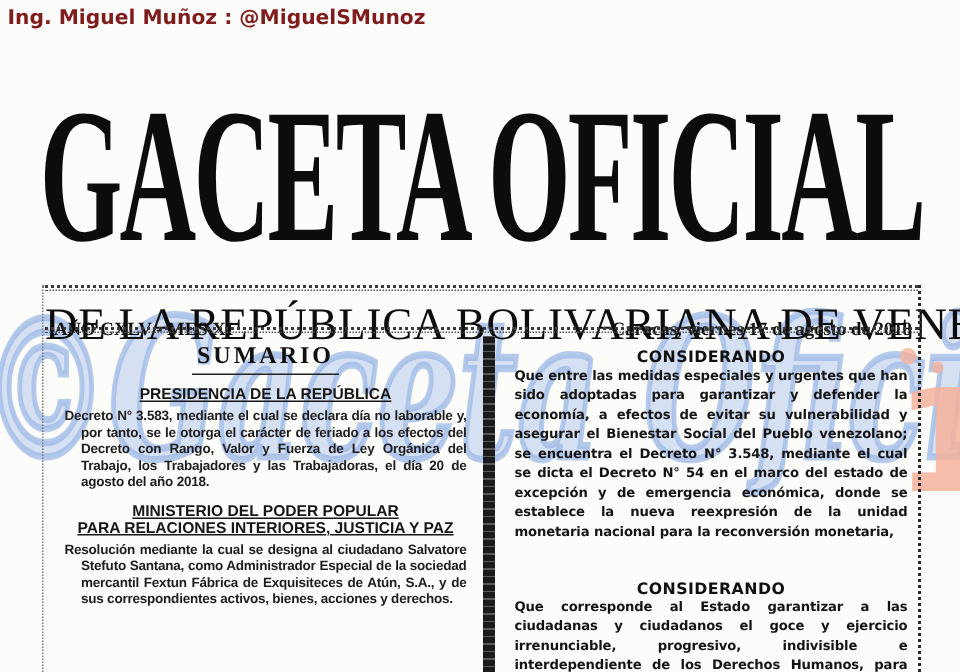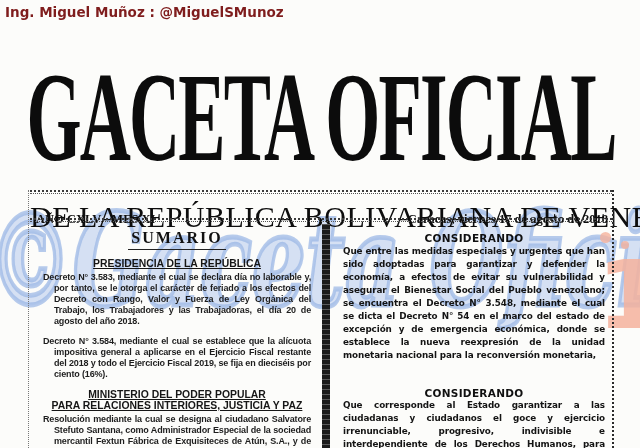--- a/index.html
+++ b/index.html
@@ -130,21 +130,20 @@
 
   <div class="columns">
 
     <div class="col-left">
       <div class="sumario">
         <span>SUMARIO</span>
       </div>
 
       <div class="section-title">PRESIDENCIA DE LA REPÚBLICA</div>
       <p>Decreto N° 3.583, mediante el cual se declara día no laborable y, por tanto, se le otorga el carácter de feriado a los efectos del Decreto con Rango, Valor y Fuerza de Ley Orgánica del Trabajo, los Trabajadores y las Trabajadoras, el día 20 de agosto del año 2018.</p>
-      <p>Decreto N° 3.584, mediante el cual se establece que la alícuota impositiva general a aplicarse en el Ejercicio Fiscal restante del 2018 y todo el Ejercicio Fiscal 2019, se fija en dieciséis por ciento (16%).</p>
 
       <div class="section-title">MINISTERIO DEL PODER POPULAR
 PARA RELACIONES INTERIORES, JUSTICIA Y PAZ</div>
       <p>Resolución mediante la cual se designa al ciudadano Salvatore Stefuto Santana, como Administrador Especial de la sociedad mercantil Fextun Fábrica de Exquisiteces de Atún, S.A., y de sus correspondientes activos, bienes, acciones y derechos.</p>
 
     </div>
 
     <div class="divider"></div>
 
     <div class="col-right">

